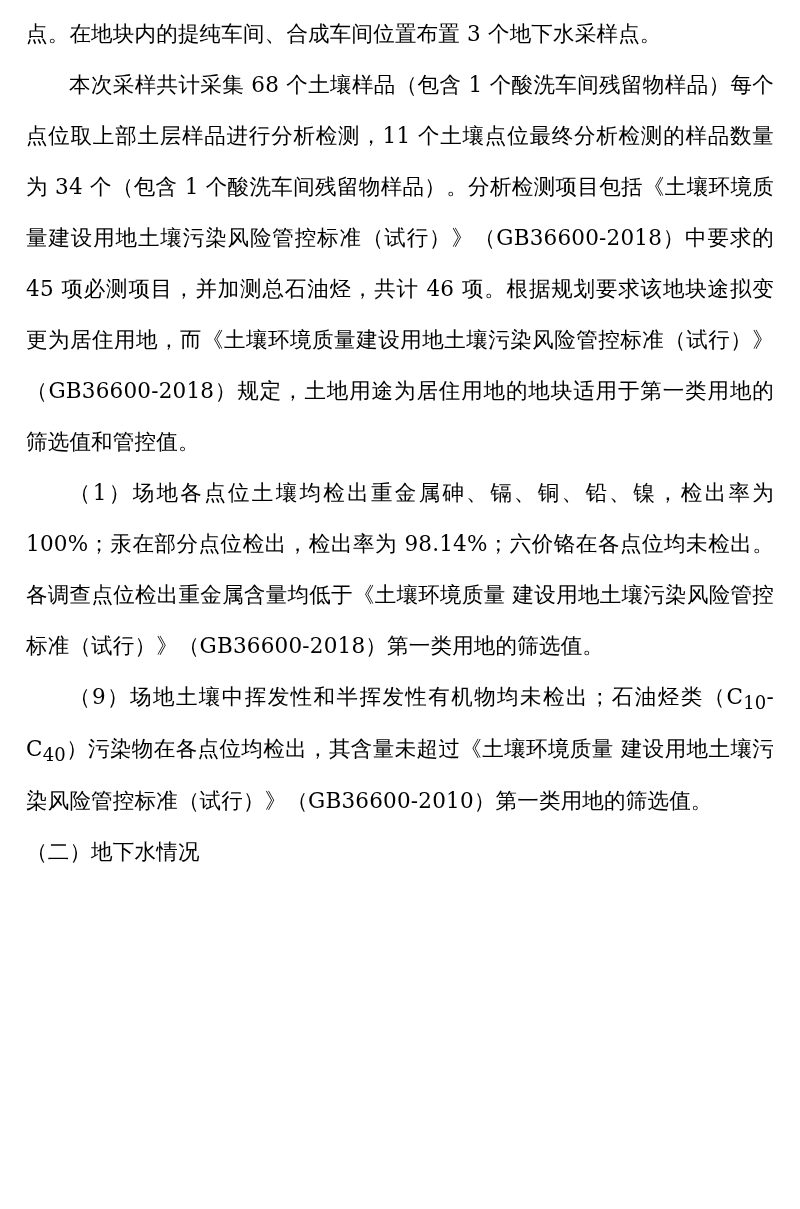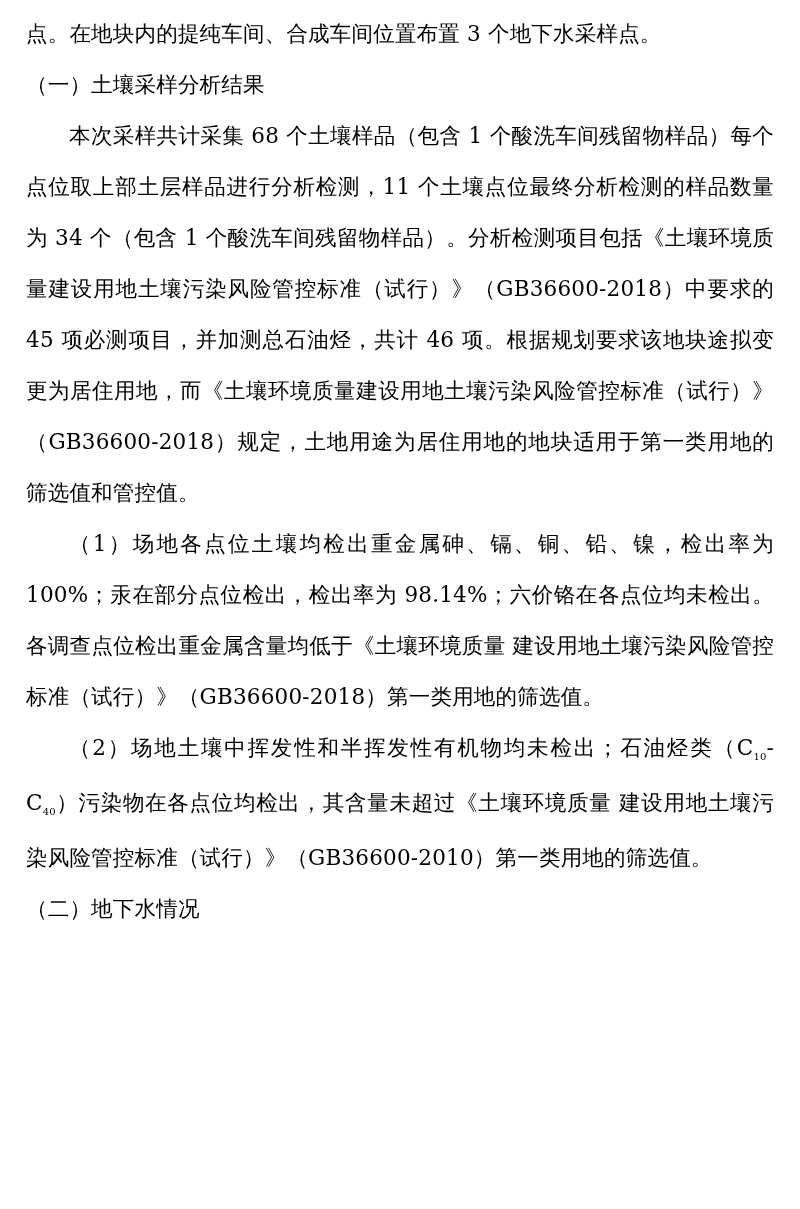--- a/index.html
+++ b/index.html
@@ -39,39 +39,38 @@
     text-indent: 43px;
   }
   .indent0 {
     text-indent: 0;
   }
   .heading {
     text-indent: 0;
     font-weight: 400;
   }
   sub {
-    font-size: 10px;
+    font-size: 18px;
     vertical-align: baseline;
     position: relative;
     top: 5px;
   }
 </style>
 </head>
 <body>
 
 <div class="page">
   <div class="doc-body">
 
     <p class="para indent0">点。在地块内的提纯车间、合成车间位置布置 3 个地下水采样点。</p>
 
-    <p class="para heading">（一）土壤采样分析结果</p>
 
     <p class="para indent2">本次采样共计采集 68 个土壤样品（包含 1 个酸洗车间残留物样品）每个点位取上部土层样品进行分析检测，11 个土壤点位最终分析检测的样品数量为 34 个（包含 1 个酸洗车间残留物样品）。分析检测项目包括《土壤环境质量建设用地土壤污染风险管控标准（试行）》（GB36600-2018）中要求的 45 项必测项目，并加测总石油烃，共计 46 项。根据规划要求该地块途拟变更为居住用地，而《土壤环境质量建设用地土壤污染风险管控标准（试行）》（GB36600-2018）规定，土地用途为居住用地的地块适用于第一类用地的筛选值和管控值。</p>
 
     <p class="para indent2">（1）场地各点位土壤均检出重金属砷、镉、铜、铅、镍，检出率为 100%；汞在部分点位检出，检出率为 98.14%；六价铬在各点位均未检出。各调查点位检出重金属含量均低于《土壤环境质量 建设用地土壤污染风险管控标准（试行）》（GB36600-2018）第一类用地的筛选值。</p>
 
-    <p class="para indent2"><span>（2）场地土壤中挥发性和半挥发性有机物均未检出；石油烃类（C</span><sub>10</sub><span>-C</span><sub>40</sub><span>）污染物在各点位均检出，其含量未超过《土壤环境质量 建设用地土壤污染风险管控标准（试行）》（GB36600-2010）第一类用地的筛选值。</span></p>
+    <p class="para indent2"><span>（9）场地土壤中挥发性和半挥发性有机物均未检出；石油烃类（C</span><sub>10</sub><span>-C</span><sub>40</sub><span>）污染物在各点位均检出，其含量未超过《土壤环境质量 建设用地土壤污染风险管控标准（试行）》（GB36600-2010）第一类用地的筛选值。</span></p>
 
     <p class="para heading">（二）地下水情况</p>
 
 
   </div>
 </div>
 
 </body></html>

